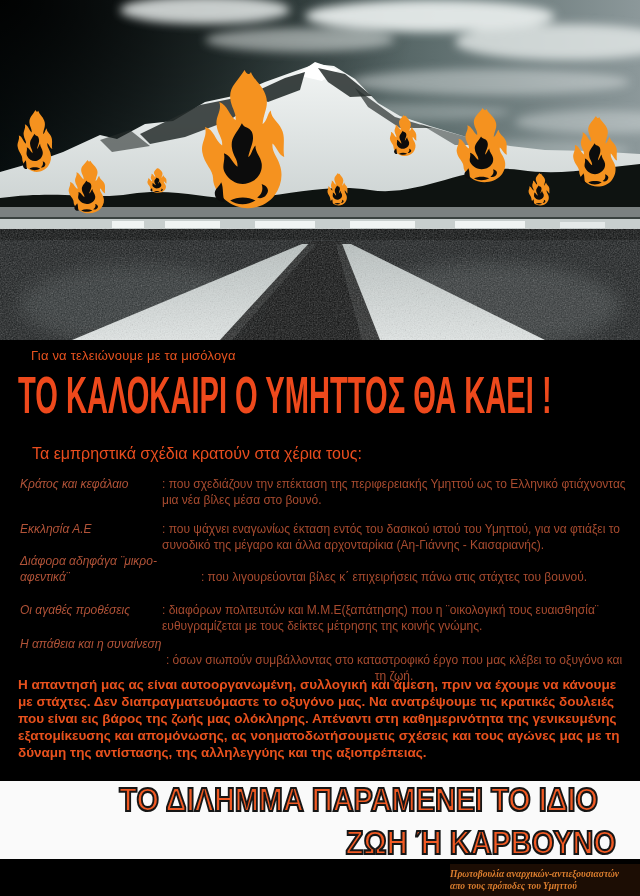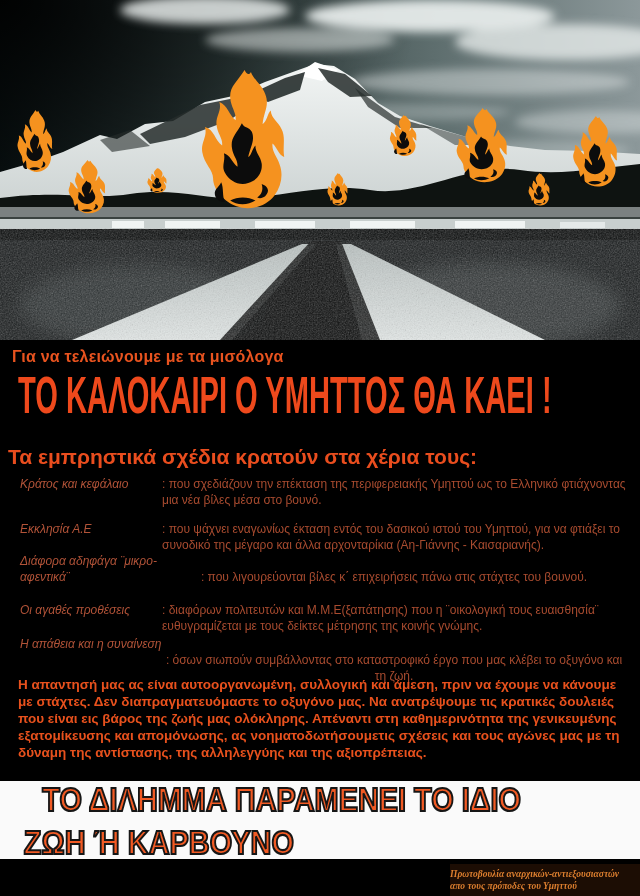--- a/index.html
+++ b/index.html
@@ -5,42 +5,42 @@
   html,body{margin:0;padding:0;background:#000;}
   .poster{position:relative;width:640px;height:896px;background:#000;overflow:hidden;
           font-family:"Liberation Sans","DejaVu Sans",sans-serif;}
   
   .photo{position:absolute;left:0;top:0;width:640px;height:340px;overflow:hidden;}
   .photo svg.scene{display:block;width:640px;height:340px;}
   .flames-layer{position:absolute;left:0;top:0;width:640px;height:340px;}
   .flame{position:absolute;}
   .flame svg{display:block;}
   
-  .leadin{position:absolute;left:12px;top:348px;font-size:16px;font-weight:bold;
+  .leadin{position:absolute;left:31px;top:348px;font-size:13px;font-weight:normal;
           color:var(--leadin,#e8531f);letter-spacing:.2px;}
   .headline{position:absolute;left:18px;top:369px;white-space:nowrap;line-height:52px;}
   .headline span{display:inline-block;font-size:52px;font-weight:bold;
           color:var(--headline,#ee491c);transform:scaleX(.56);transform-origin:left center;
           letter-spacing:0px;}
-  .subheading{position:absolute;left:8px;top:445px;font-size:21px;font-weight:bold;
+  .subheading{position:absolute;left:32px;top:445px;font-size:16px;font-weight:normal;
           color:var(--subheading,#e94d1e);}
   .entries{position:absolute;left:20px;top:476px;width:606px;font-size:12px;line-height:16px;}
   .entry{display:grid;grid-template-columns:142px 1fr;}
   .entry .lbl{color:var(--body_label,#b25338);font-style:italic;}
   .entry .txt{color:var(--body_text,#a84b2f);}
   .e1{margin-bottom:13px;}
   .e2{margin-bottom:0px;}
   .e3{margin-bottom:17px;}
   .e4{margin-bottom:2px;}
   .e3 .txt,.e5 .txt{padding-top:16px;text-align:center;}
   .call{position:absolute;left:18px;top:652px;width:606px;font-size:13.5px;font-weight:bold;
         line-height:17px;color:var(--paragraph,#e8511d);margin-top:24px;}
   
   .banner{position:absolute;left:0;top:781px;width:640px;height:92px;
-          background:var(--banner_bg,#fafafa);text-align:left;}
+          background:var(--banner_bg,#fafafa);text-align:right;}
   .banner .bline{line-height:37px;white-space:nowrap;}
   .banner .bline span{display:inline-block;font-size:34px;font-weight:bold;
           color:var(--banner_text,#f15a24);-webkit-text-stroke:2.2px #161616;
           transform:scaleX(.85);transform-origin:center;}
   .credit-strip{position:absolute;left:0;top:859px;width:640px;height:37px;background:#000;}
   .credit-box{position:absolute;right:0;top:5px;width:190px;height:35px;background:#1c0d04;
           text-align:left;padding:4px 8px 0 0;box-sizing:border-box;}
   .credit-box div{font-family:"Liberation Serif","DejaVu Serif",serif;font-style:italic;
           font-weight:bold;font-size:9.5px;line-height:12px;color:var(--credit_text,#dd7f2f);}
 </style>

